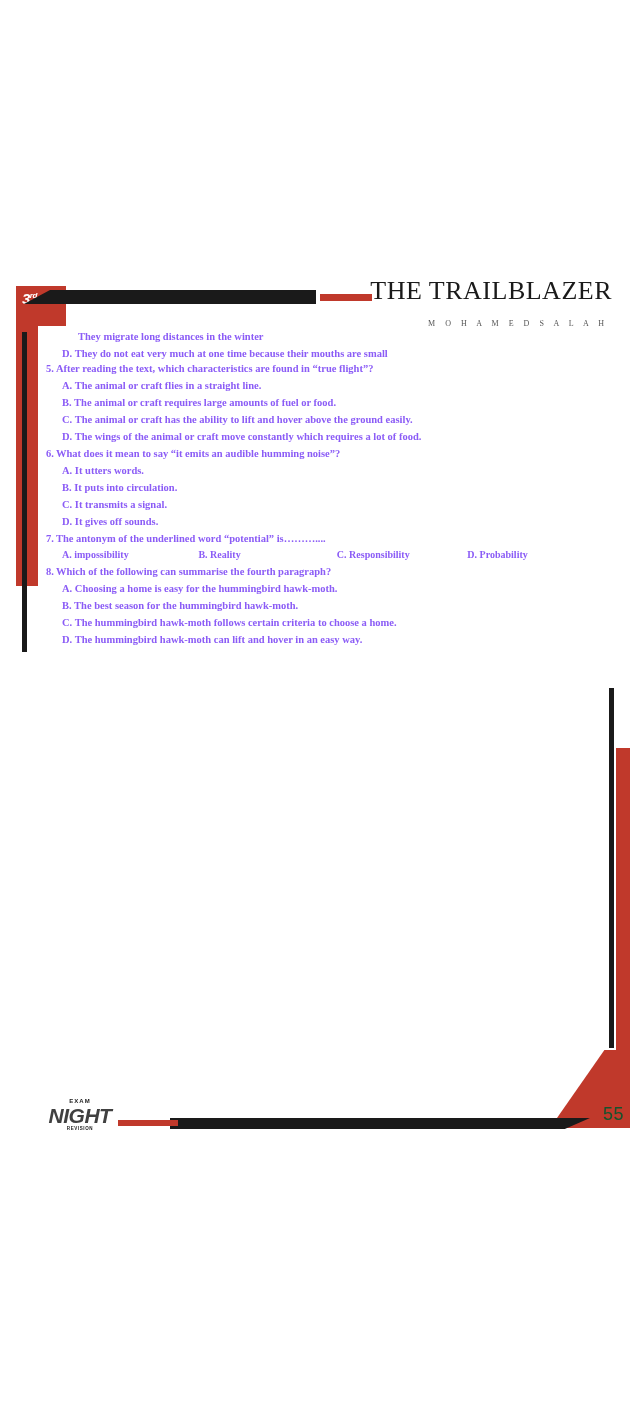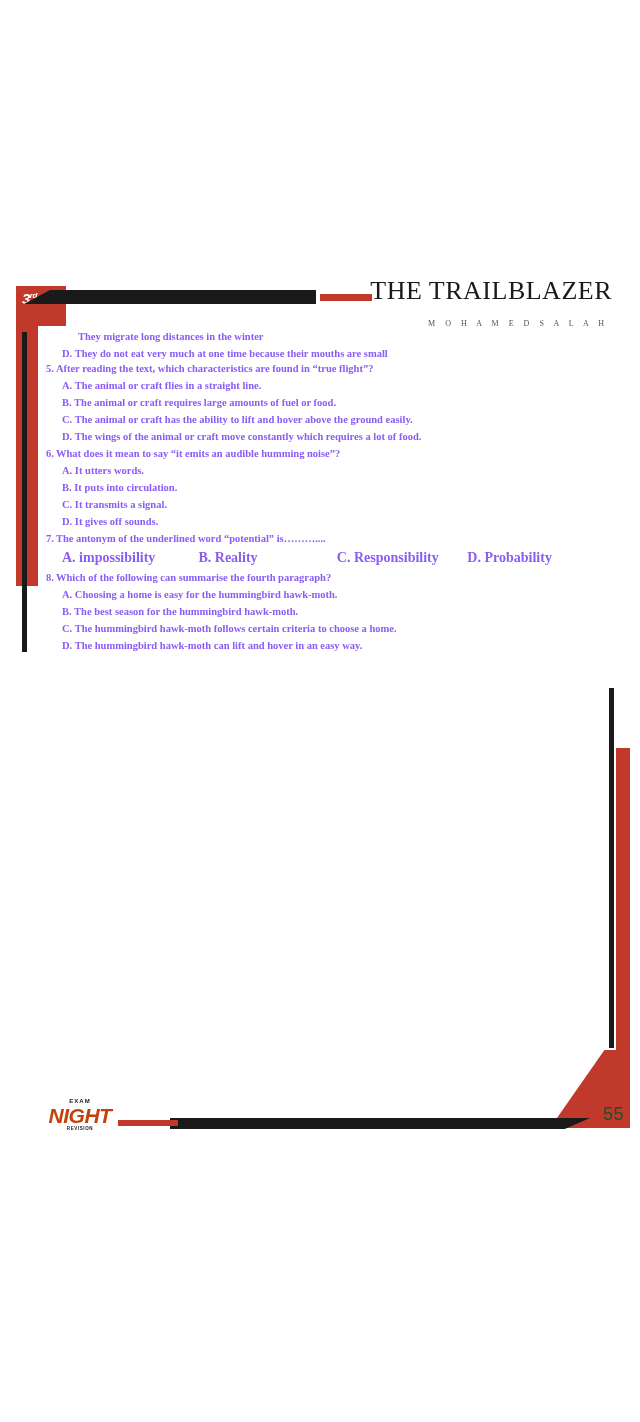--- a/index.html
+++ b/index.html
@@ -180,21 +180,21 @@
     font-weight: bold;
     letter-spacing: 1px;
     color: #1a1a1a;
   }
   .logo .logo-main {
     font-family: "Liberation Sans", sans-serif;
     font-size: 21px;
     font-weight: bold;
     font-style: italic;
     letter-spacing: -0.5px;
-    color: #c2410c;
+    color: #404040;
     margin-top: 1px;
   }
   .logo .logo-bot {
     font-family: "Liberation Sans", sans-serif;
     font-size: 4.5px;
     font-weight: bold;
     letter-spacing: 0.6px;
     color: #1a1a1a;
     margin-top: 1px;
   }
@@ -225,21 +225,21 @@
   .orphan {
     font-size: 10.5px;
     line-height: 1.62;
     padding-left: 16px;
     white-space: nowrap;
   }
   .orphan.first { padding-left: 32px; }
 
   
   .opt-row {
-    font-size: 14px;
+    font-size: 10px;
     line-height: 1.62;
     padding-left: 16px;
     display: flex;
     white-space: nowrap;
   }
   .opt-row span { display: inline-block; }
   .c1 { width: 138px; }
   .c2 { width: 140px; }
   .c3 { width: 132px; }
   .c4 { width: 120px; }

